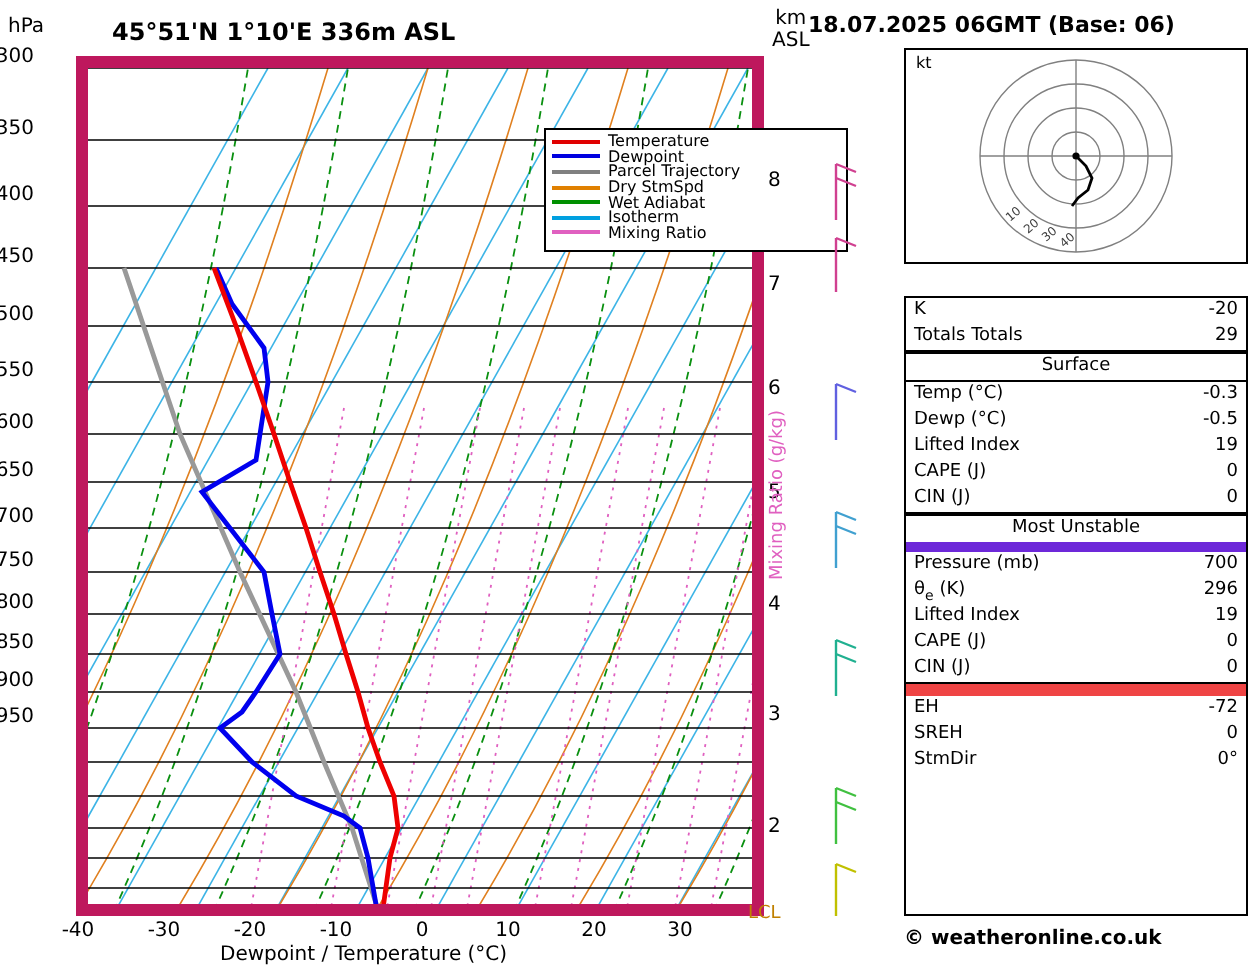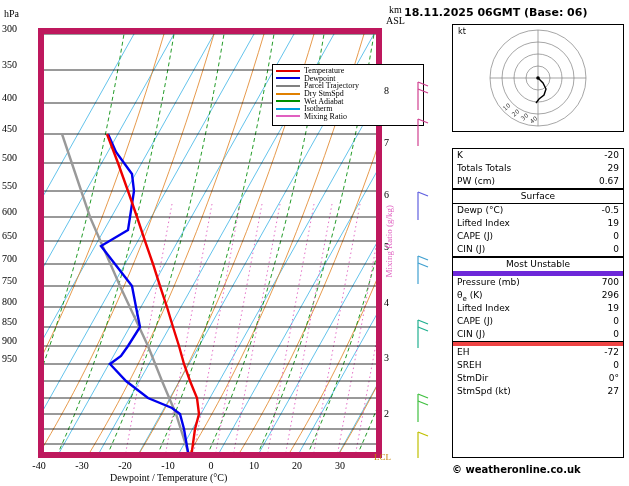--- a/index.html
+++ b/index.html
@@ -1,19 +1,19 @@
 <!DOCTYPE html>
 <html><head>
 <meta charset="utf-8">
 <style>
   html,body{margin:0;padding:0;}
   body{width:629px;height:486px;background:#ffffff;font-family:"DejaVu Sans",sans-serif;position:relative;overflow:hidden;}
   .abs{position:absolute;}
   
-  #sounding{left:0;top:0;width:400px;height:486px;font-family:Liberation Serif, serif;}
+  #sounding{left:0;top:0;width:400px;height:486px;}
   #plot-frame{left:38px;top:28px;width:344px;height:430px;border:6px solid #be185d;box-sizing:border-box;}
   #plot-clip{position:absolute;left:0;top:0;right:0;bottom:0;overflow:hidden;}
   .ylabel-hpa{left:4px;top:8px;font-size:10px;}
   .title-main{left:56px;top:9px;font-size:12px;font-weight:bold;}
   .km-label{left:386px;top:4px;font-size:10px;line-height:11px;text-align:center;}
   .p-tick{position:absolute;right:383px;font-size:10px;text-align:right;width:34px;}
   .t-tick{position:absolute;top:460px;font-size:10px;text-align:center;width:40px;}
   .xlabel{left:110px;top:472px;font-size:10px;}
   .km-tick{position:absolute;left:384px;font-size:10px;}
   .lcl-label{left:374px;top:452px;font-size:9px;color:#c08000;text-align:center;}
@@ -34,20 +34,21 @@
   #tbl .hdr{text-align:center;height:13px;line-height:13px;border-top:1px solid #000;}
   .credit{left:452px;top:464px;font-size:10px;font-weight:bold;}
   sub{font-size:7px;}
 </style>
 </head>
 <body>
 
 <div class="abs" id="sounding">
 
   <div class="abs ylabel-hpa">hPa</div>
+  <div class="abs title-main">45°51'N 1°10'E 336m ASL</div>
   <div class="abs km-label">km<br>ASL</div>
 
   <div class="abs" id="plot-frame">
     <div id="plot-clip">
       <svg width="342" height="428" viewBox="0 0 342 428">
 
         <g stroke="#3cb4e6" stroke-width="0.8" fill="none">
           <line x1="-150" y1="428" x2="90" y2="0"></line>
           <line x1="-110" y1="428" x2="130" y2="0"></line>
           <line x1="-70" y1="428" x2="170" y2="0"></line>
@@ -226,21 +227,21 @@
         <line x1="18" y1="370" x2="28" y2="374"></line>
       <line x1="18" y1="377" x2="28" y2="381"></line>
     </g>
     <g stroke="#c0c000" stroke-width="1.2" fill="none">
       <line x1="18" y1="408" x2="18" y2="434"></line>
         <line x1="18" y1="408" x2="28" y2="412"></line>
     </g>
   </svg>
 </div>
 
-<div class="abs date-title">18.11.2025 06GMT (Base: 06)</div>
+<div class="abs date-title">18.07.2025 06GMT (Base: 06)</div>
 
 <div class="abs" id="hodo-box">
   <svg width="170" height="106" viewBox="0 0 170 106">
     <g stroke="#808080" stroke-width="0.7" fill="none">
       <circle cx="85" cy="53" r="12"></circle>
       <circle cx="85" cy="53" r="24"></circle>
       <circle cx="85" cy="53" r="36"></circle>
       <circle cx="85" cy="53" r="48"></circle>
       <line x1="37" y1="53" x2="133" y2="53"></line>
       <line x1="85" y1="5" x2="85" y2="101"></line>
@@ -258,28 +259,28 @@
 <div class="abs" id="tbl">
   <div class="sec">
     <div class="r">
         <span>K</span>
         <span>-20</span>
       </div>
     <div class="r">
         <span>Totals Totals</span>
         <span>29</span>
       </div>
-    <div class="r">
-        <span>PW (cm)</span>
-        <span>0.67</span>
-      </div>
   </div>
   <div class="hdr">Surface</div>
   <div class="sec" style="border-top:1px solid #000">
     <div class="r">
+        <span>Temp (°C)</span>
+        <span>-0.3</span>
+      </div>
+    <div class="r">
         <span>Dewp (°C)</span>
         <span>-0.5</span>
       </div>
     <div class="r">
         <span>Lifted Index</span>
         <span>19</span>
       </div>
     <div class="r">
         <span>CAPE (J)</span>
         <span>0</span>
@@ -305,33 +306,29 @@
       </div>
     <div class="r">
         <span>CAPE (J)</span>
         <span>0</span>
       </div>
     <div class="r">
         <span>CIN (J)</span>
         <span>0</span>
       </div>
   </div>
-  <div class="sec" style="border-top:4px solid #ef4444;border-bottom:none">
+  <div class="sec" style="border-top:6px solid #ef4444;border-bottom:none">
     <div class="r">
         <span>EH</span>
         <span>-72</span>
       </div>
     <div class="r">
         <span>SREH</span>
         <span>0</span>
       </div>
     <div class="r">
         <span>StmDir</span>
         <span>0°</span>
       </div>
-    <div class="r">
-        <span>StmSpd (kt)</span>
-        <span>27</span>
-      </div>
   </div>
 </div>
 
 <div class="abs credit">© weatheronline.co.uk</div>
 
 </body></html>

